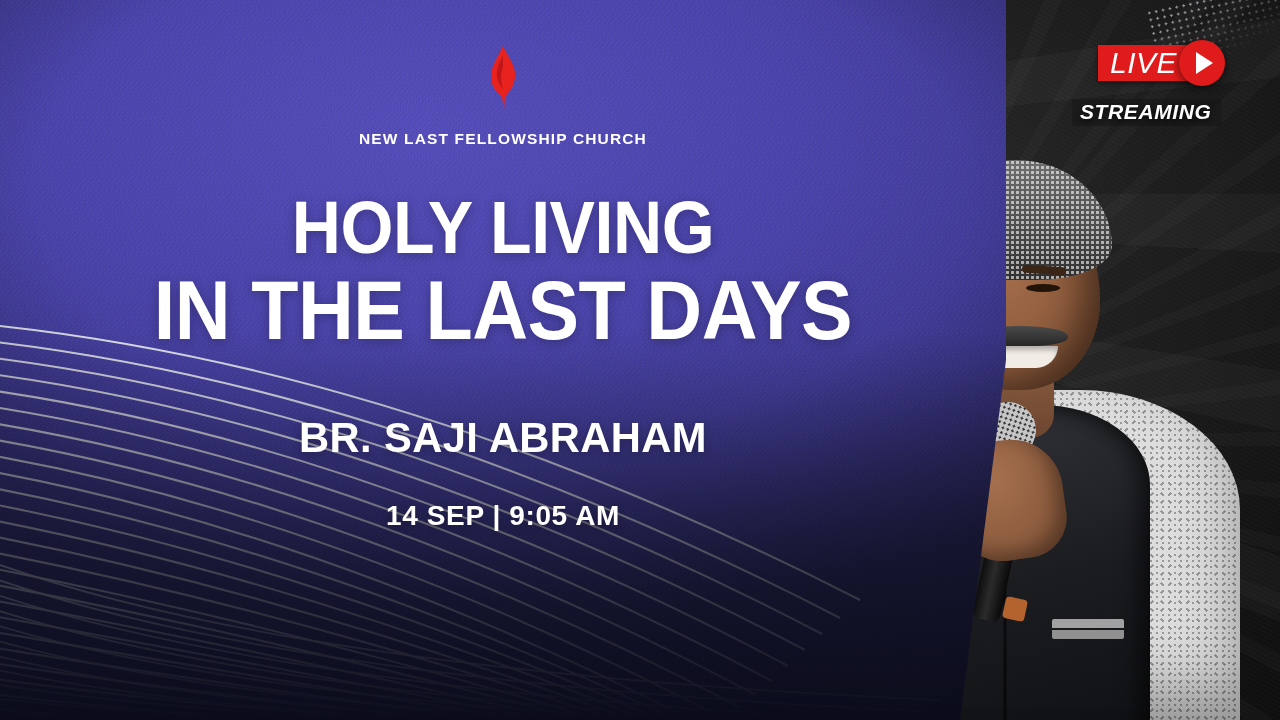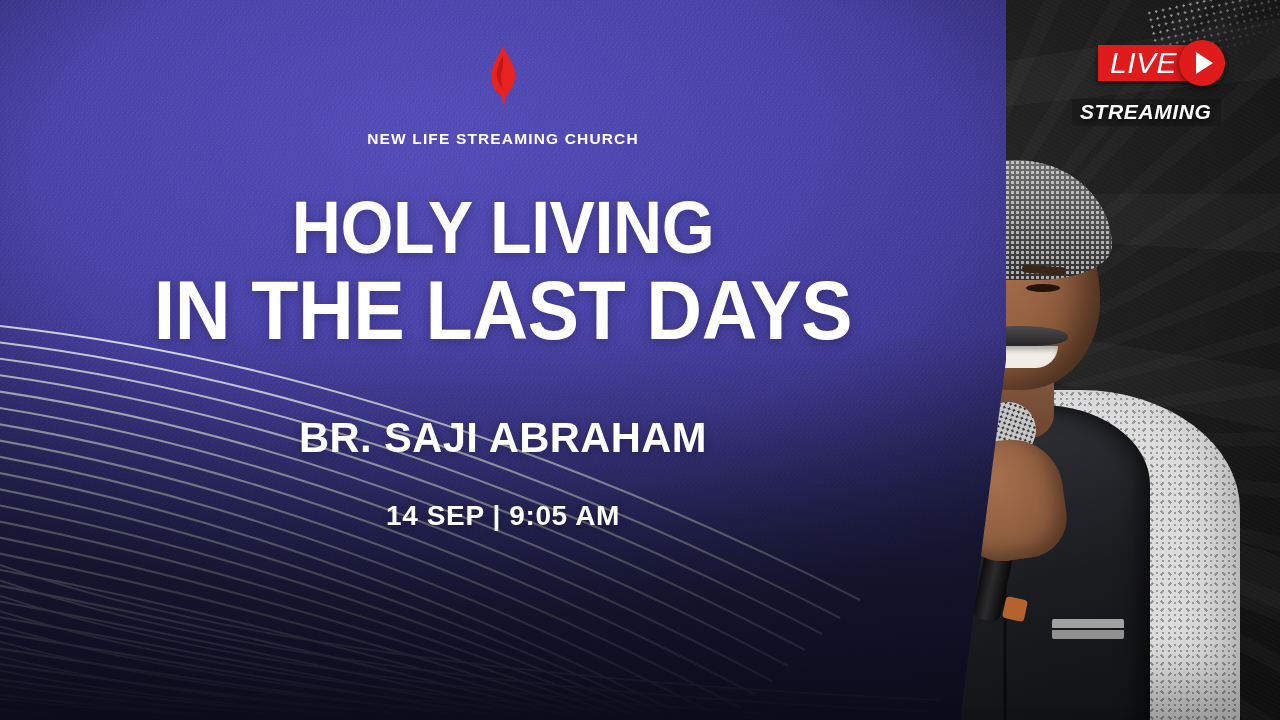--- a/index.html
+++ b/index.html
@@ -416,21 +416,21 @@
 
   <div class="poster-content">
 
     <div class="logo-mark">
       <svg width="38" height="64" viewBox="0 0 38 64" xmlns="http://www.w3.org/2000/svg" aria-hidden="true">
         <path d="M19 0 C 25 13 32 20 31 31 C 30 41 25 46 21 51 L 20 64 L 18 51 C 13 46 7 41 7 31 C 7 20 13 13 19 0 Z" fill="#e8221f"></path>
         <path d="M19 9 C 15 18 12 24 13 31 C 14 37 17 40 19 44 C 17 36 16 28 19 21 Z" fill="#b8141a" opacity=".85"></path>
       </svg>
     </div>
 
-    <div class="church-name">NEW LIFE STREAMING CHURCH</div>
+    <div class="church-name">NEW LAST FELLOWSHIP CHURCH</div>
 
     <div class="title">
       <span class="l1">HOLY LIVING</span>
       <span class="l2">IN THE LAST DAYS</span>
     </div>
 
     <div class="speaker-name">BR. SAJI ABRAHAM</div>
 
     <div class="datetime">14 SEP | 9:05 AM</div>
   </div>

